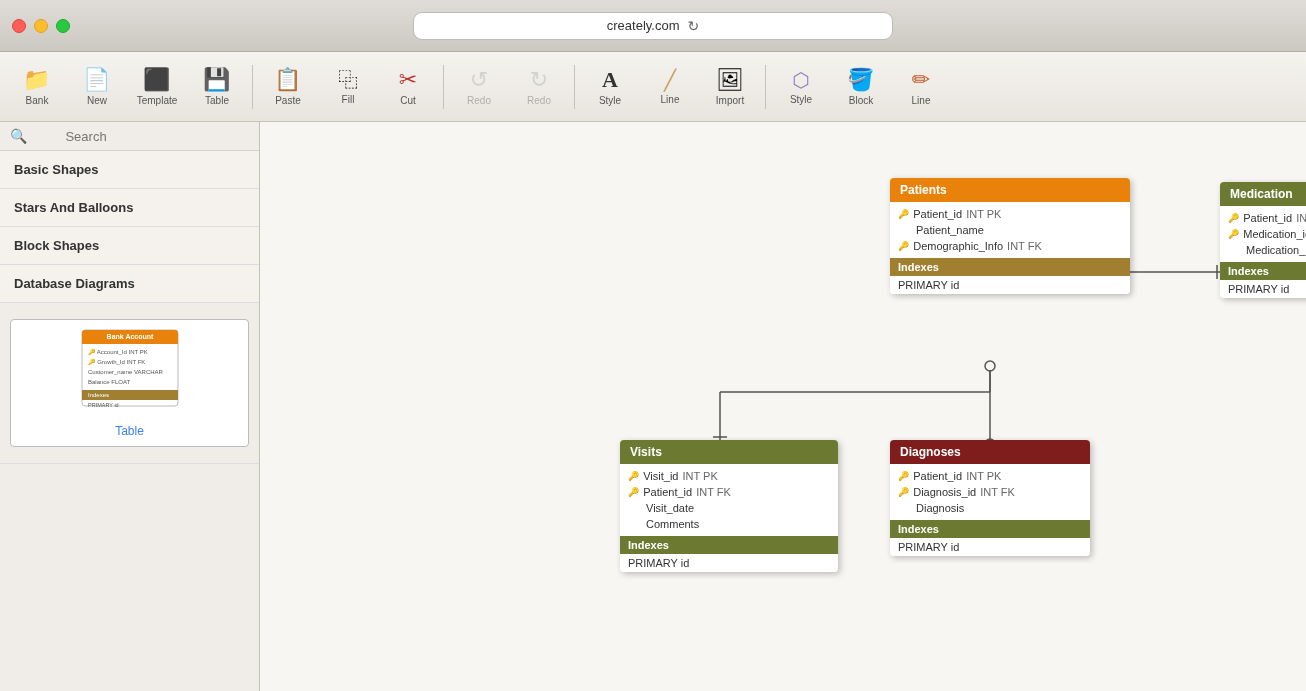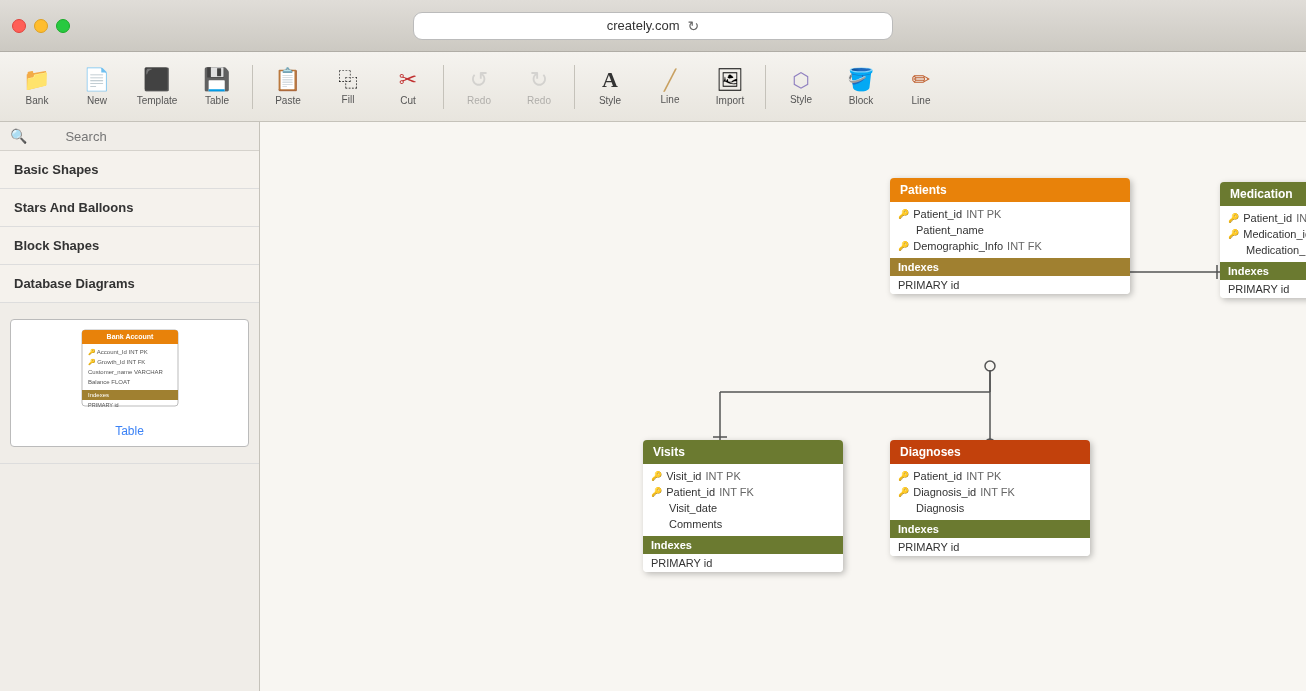--- a/index.html
+++ b/index.html
@@ -182,27 +182,27 @@
     .patients-table { left: 630px; top: 56px; width: 240px; }
     .patients-table .table-header { background: #e8820a; }
     .patients-table .table-indexes-header { background: #a08030; }
 
     
     .medication-table { left: 960px; top: 60px; width: 200px; }
     .medication-table .table-header { background: #6b7a30; }
     .medication-table .table-indexes-header { background: #6b7a30; }
 
     
-    .visits-table { left: 360px; top: 318px; width: 200px; margin-left: 23px; }
+    .visits-table { left: 360px; top: 318px; width: 218px; }
     .visits-table .table-header { background: #6b7a30; }
     .visits-table .table-indexes-header { background: #6b7a30; }
 
     
     .diagnoses-table { left: 630px; top: 318px; width: 200px; }
-    .diagnoses-table .table-header { background: #c2410c; }
+    .diagnoses-table .table-header { background: #7f1d1d; }
     .diagnoses-table .table-indexes-header { background: #6b7a30; }
 
     
     .connectors {
       position: absolute;
       top: 0; left: 0;
       width: 100%; height: 100%;
       pointer-events: none;
     }
   </style>

